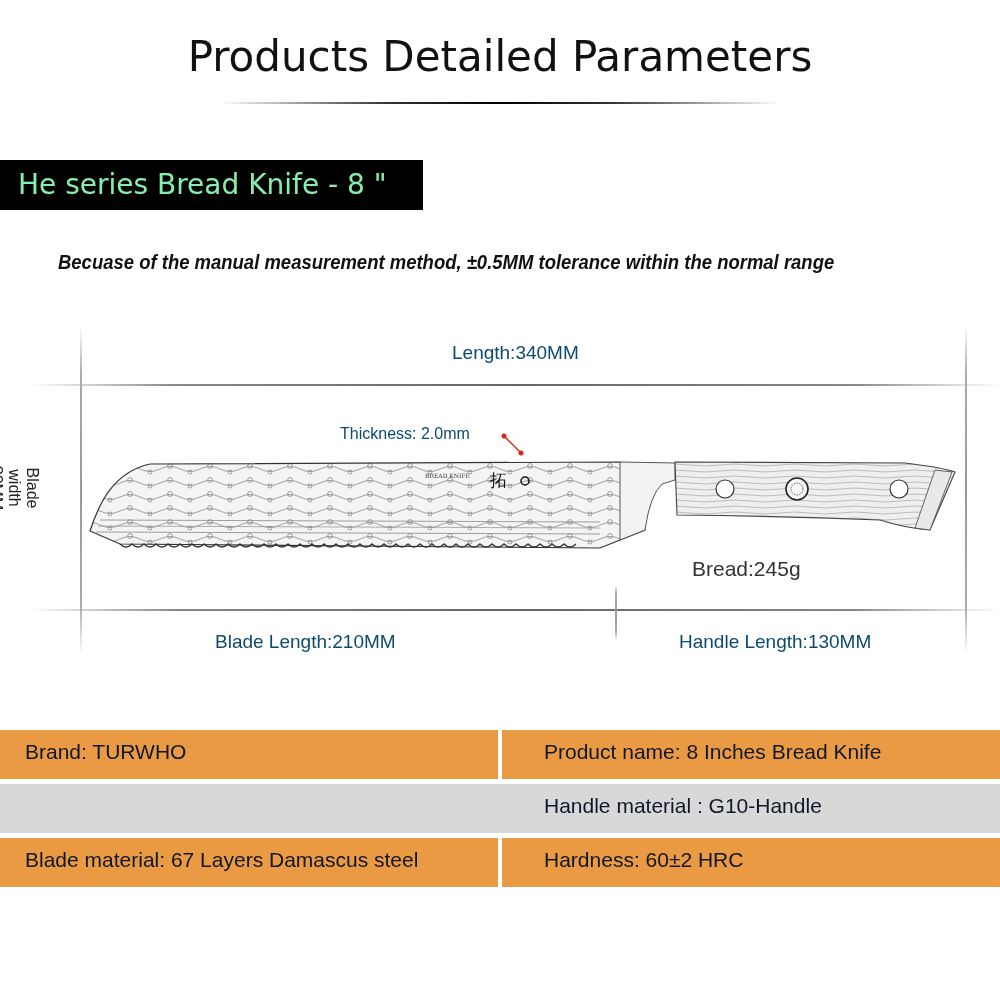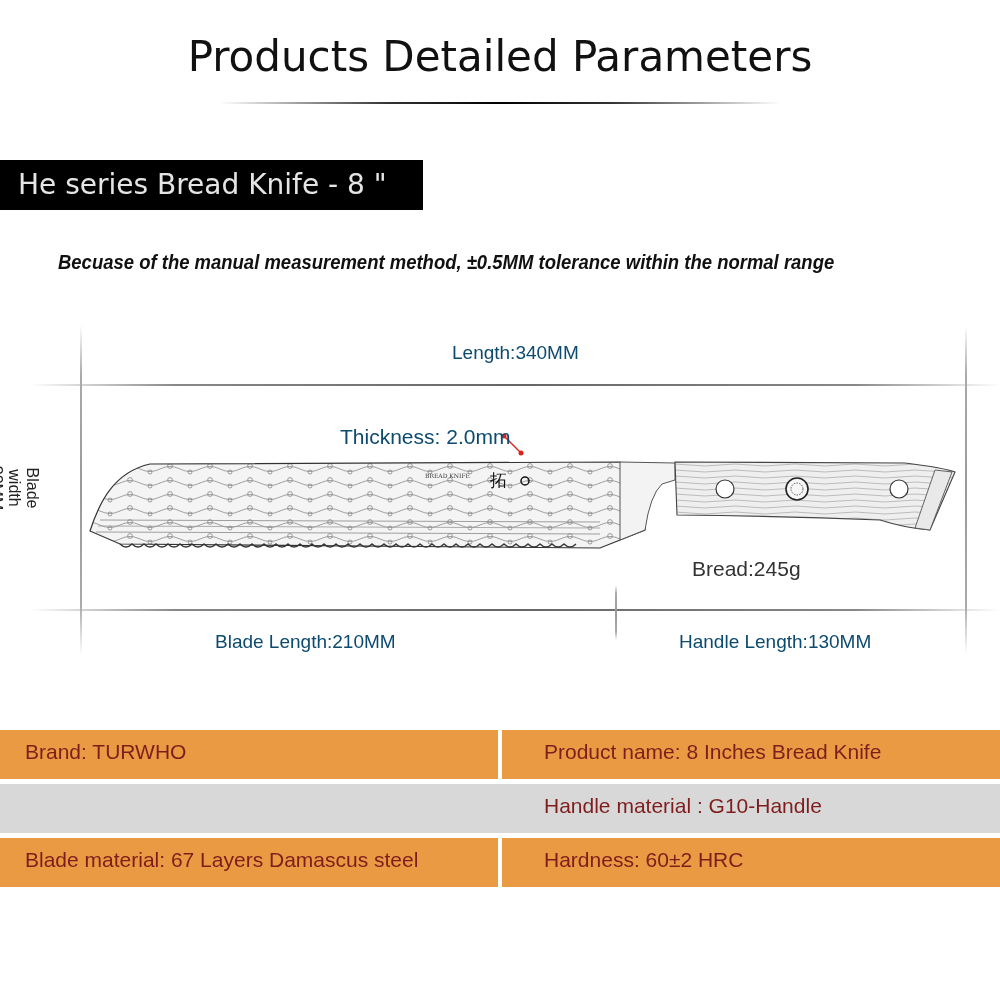--- a/index.html
+++ b/index.html
@@ -10,55 +10,55 @@
       font-family: "DejaVu Sans", sans-serif; font-size: 42px; font-weight: normal; color: #111; letter-spacing: 0px;
     }
     .title-rule {
       position: absolute; left: 220px; top: 102px; width: 560px; height: 2px;
       background: linear-gradient(to right, rgba(0,0,0,0), #333 30%, #000 50%, #333 70%, rgba(0,0,0,0));
     }
     .series-banner {
       position: absolute; left: 0; top: 160px; width: 423px; height: 50px; background: #000;
     }
     .series-banner span {
-      position: absolute; left: 18px; top: 8px; color: #e5e5e5; font-size: 28px; font-family: "DejaVu Sans", sans-serif; white-space: nowrap;
+      position: absolute; left: 18px; top: 8px; color: #86efac; font-size: 28px; font-family: "DejaVu Sans", sans-serif; white-space: nowrap;
     }
     .tolerance-note {
       position: absolute; left: 58px; top: 250px; font-family: "Liberation Sans", sans-serif; font-size: 21px;
       font-weight: bold; font-style: italic; color: #111; white-space: nowrap; transform: scaleX(0.88); transform-origin: left center;
     }
 
     
     .hline { position: absolute; height: 2px; background: linear-gradient(to right, rgba(150,150,150,0), #888 15%, #666 50%, #888 85%, rgba(150,150,150,0)); }
     .vline { position: absolute; width: 2px; background: linear-gradient(to bottom, rgba(150,150,150,0), #aaa 15%, #999 50%, #aaa 85%, rgba(150,150,150,0)); }
 
     .dim-label { position: absolute; font-family: "Liberation Sans", sans-serif; color: #0c4a6e; white-space: nowrap; }
     .len-label { left: 452px; top: 342px; font-size: 19px; }
-    .thick-label { left: 340px; top: 425px; font-size: 21px; }
+    .thick-label { left: 340px; top: 425px; font-size: 16px; }
     .weight-label { left: 692px; top: 557px; font-size: 21px; color: #333; }
     .blade-len-label { left: 215px; top: 631px; font-size: 19px; }
     .handle-len-label { left: 679px; top: 631px; font-size: 19px; }
     .blade-width-label {
       position: absolute; left: 14px; top: 488px; width: 80px; text-align: center;
       font-family: "Liberation Sans", sans-serif; font-size: 16px; line-height: 18px; color: #222;
       transform: translate(-50%, -50%) rotate(90deg); transform-origin: center center;
     }
 
     .knife { position: absolute; left: 0; top: 0; }
 
     
     .spec-table { position: absolute; left: 0; top: 730px; width: 1000px; }
     .spec-row { position: absolute; left: 0; width: 1000px; height: 49px; }
     .spec-row.orange .cell { background: #ea9a43; }
     .spec-row.gray .cell { background: #d8d8d8; padding-left: 29px; }
     .cell { position: absolute; top: 0; height: 49px; }
     .cell.left { left: 0; width: 498px; }
     .cell.right { left: 502px; width: 498px; text-align: right; }
     .cell span {
-      position: absolute; top: 10px; font-family: "Liberation Sans", sans-serif; font-size: 21px; color: #7f1d1d; white-space: nowrap;
+      position: absolute; top: 10px; font-family: "Liberation Sans", sans-serif; font-size: 21px; color: #0f172a; white-space: nowrap;
     }
     .cell.left span { left: 25px; }
     .cell.right span { left: 42px; }
     .row-divider { position: absolute; left: 0; width: 1000px; height: 5px; background: #fff; }
   </style>
 </head>
 <body>
 
 <div class="page-title">Products Detailed Parameters</div>
 <div class="title-rule"></div>

